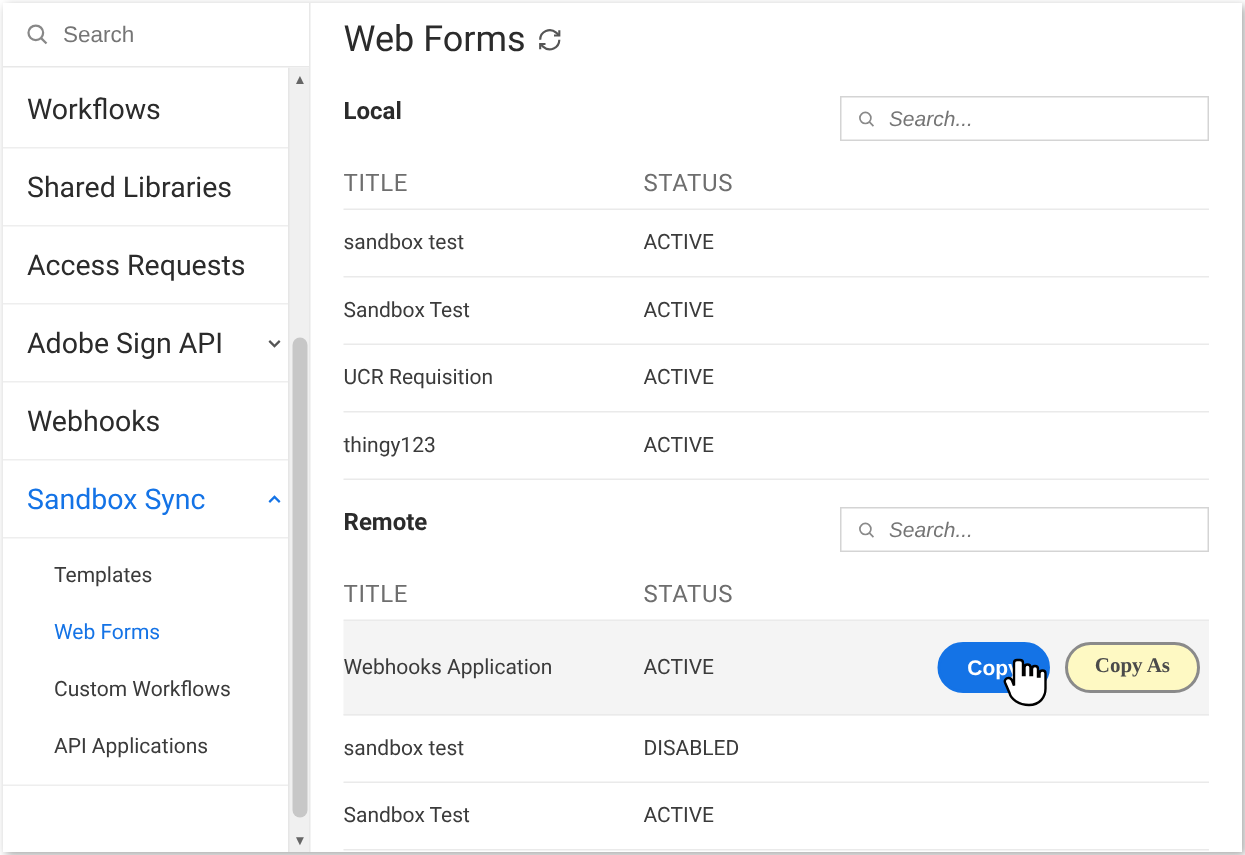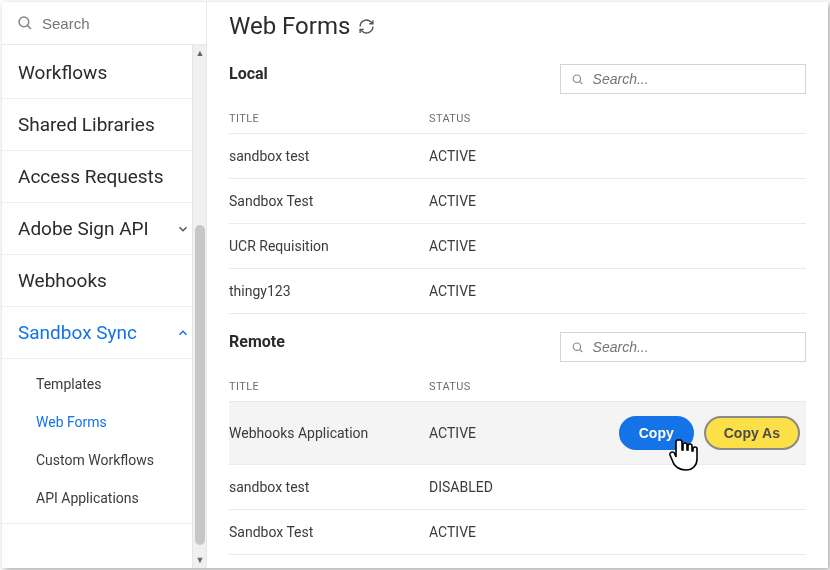--- a/index.html
+++ b/index.html
@@ -144,21 +144,21 @@
     border: none;
     outline: none;
     font-style: italic;
     color: #8a8a8a;
     width: 100%;
     font-size: 14px;
   }
   .table-head {
     display: flex;
     padding: 8px 0 8px 0;
-    font-size: 11px;
+    font-size: 16px;
     letter-spacing: 0.4px;
     color: #6e6e6e;
     border-bottom: 1px solid #eaeaea;
   }
   .col-title { width: 200px; }
   .col-status { width: 120px; }
   .col-actions { flex: 1; display:flex; justify-content:flex-end; gap:10px; }
   .row {
     display: flex;
     align-items: center;
@@ -175,23 +175,24 @@
     font-weight: 600;
     cursor: pointer;
     border: 2px solid transparent;
   }
   .btn-primary {
     background: #1473e6;
     color: #fff;
     border-color: #1473e6;
   }
   .btn-secondary {
-    background: #fde047;
+    background: #fef9c3;
     color: #4b4b4b;
     border-color: #8a8a8a;
+    font-family: Liberation Serif, serif;
   }
   .cursor-hand {
     position: absolute;
     pointer-events: none;
   }
 </style>
 </head>
 <body>
 
 <div class="app">

